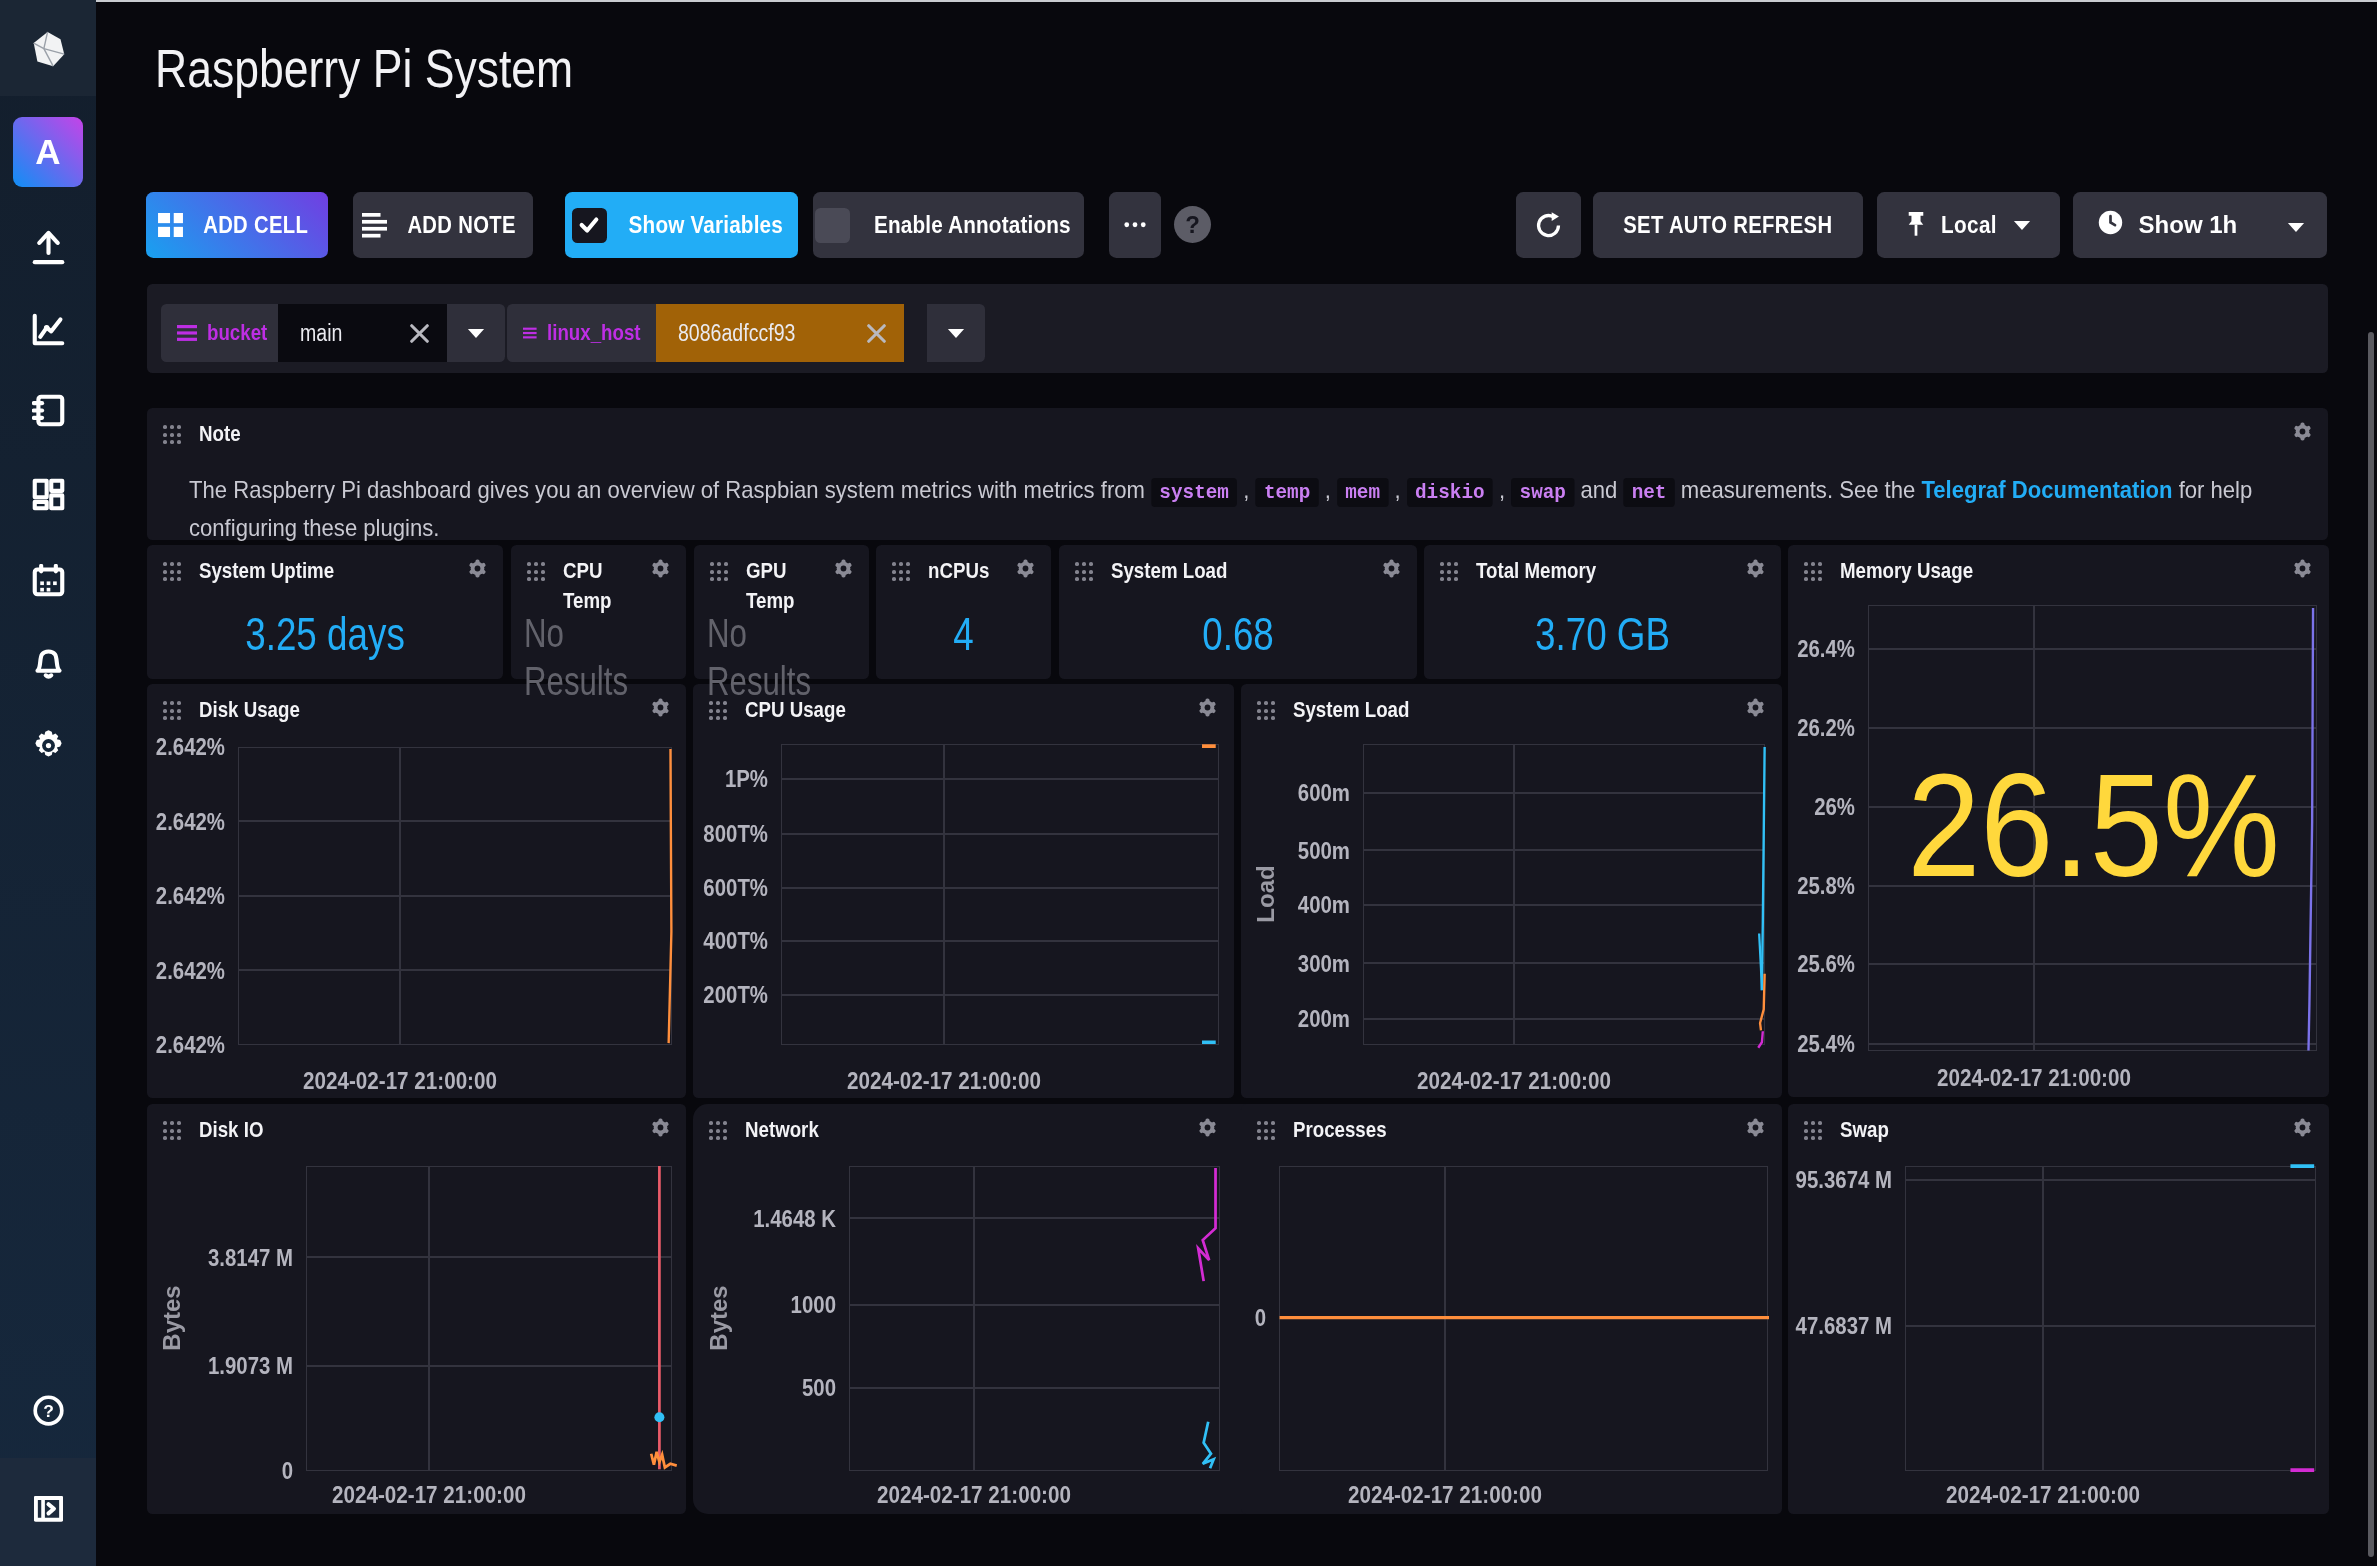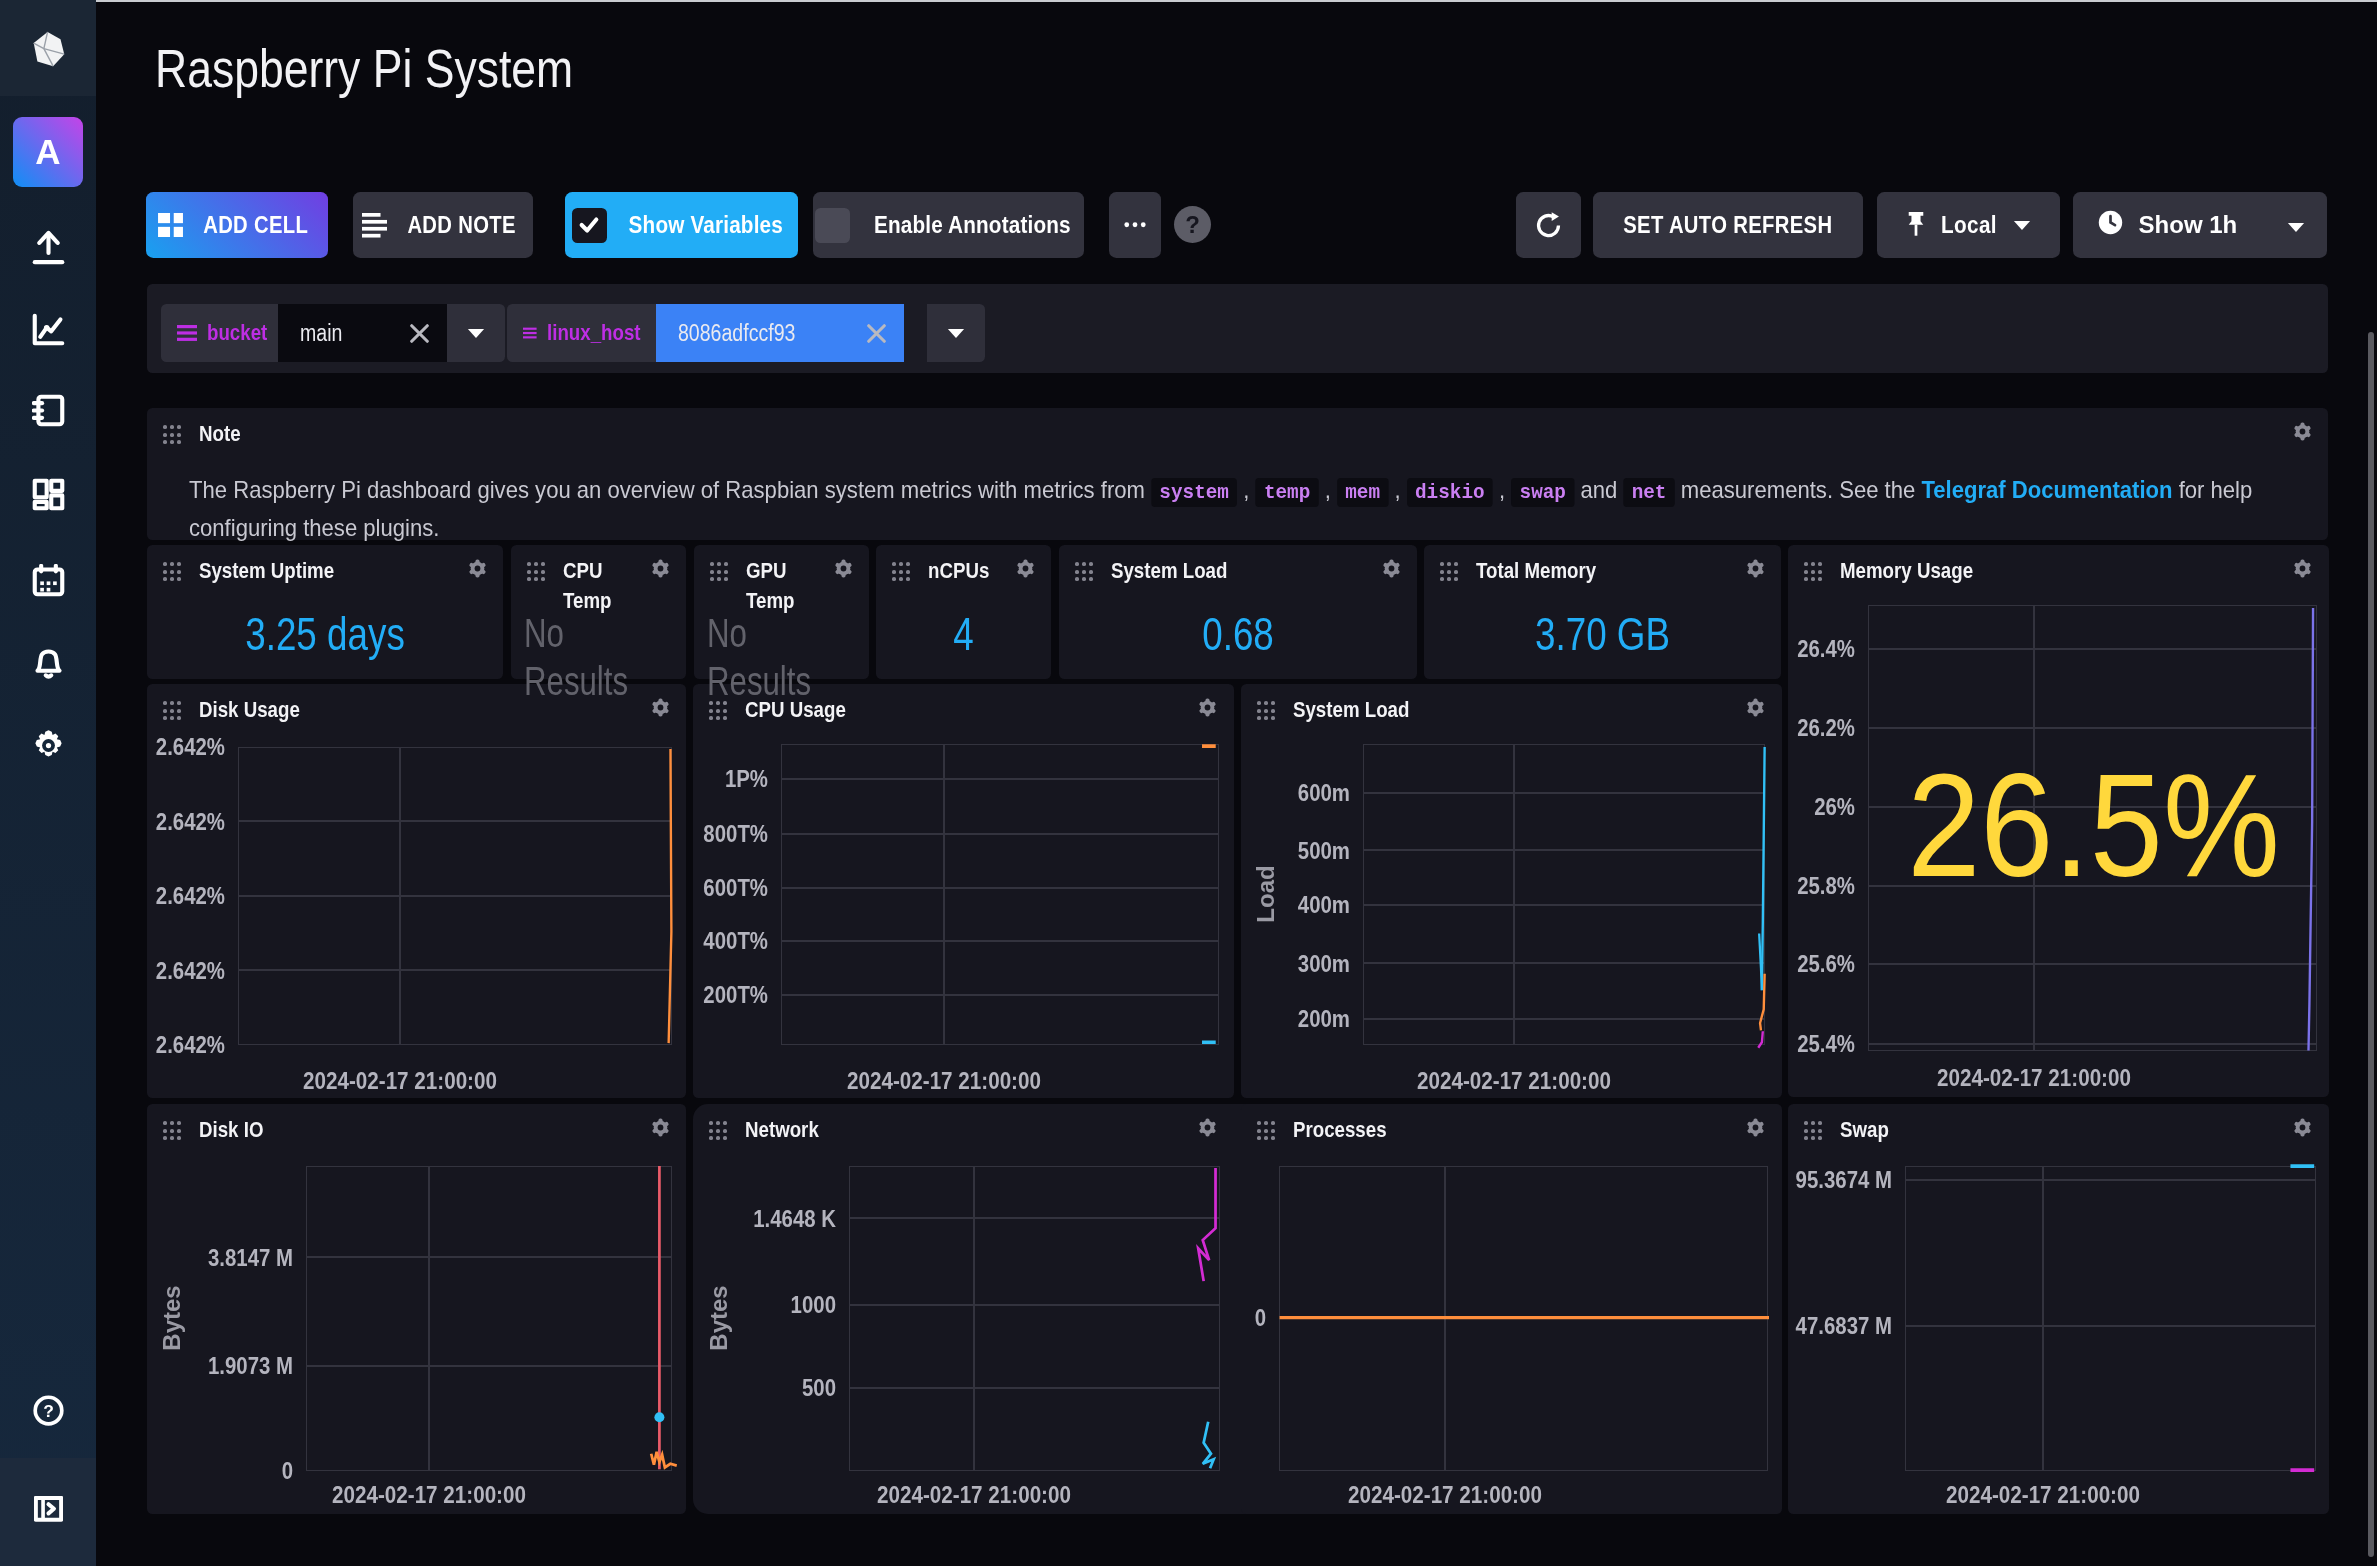--- a/index.html
+++ b/index.html
@@ -157,21 +157,21 @@
     </svg>
   </div>
 <div style="position:absolute;left:507px;top:304px;width:150px;height:58px;background:#2f2f3a;border-radius:5.5px 0 0 5.5px;display:flex;align-items:center;gap:10px;padding-left:16.4px;color:#BE2EE4;font-size:22px;font-weight:700">
     <svg width="20" height="16.4" viewBox="0 0 22 18">
       <rect y="0" width="22" height="3.5" fill="#BE2EE4"></rect>
       <rect y="7" width="22" height="3.5" fill="#BE2EE4"></rect>
       <rect y="14" width="22" height="3.5" fill="#BE2EE4"></rect>
     </svg>
     <span style="transform:scaleX(0.85);transform-origin:left center;white-space:nowrap">linux_host</span>
   </div>
-<div style="position:absolute;left:656px;top:304px;width:248px;height:58px;background:#3b82f6;display:flex;align-items:center;color:#eaeaf0;font-size:23px">
+<div style="position:absolute;left:656px;top:304px;width:248px;height:58px;background:#a16207;display:flex;align-items:center;color:#eaeaf0;font-size:23px">
     <span style="margin-left:22px;transform:scaleX(0.85);transform-origin:left center">8086adfccf93</span>
     <svg style="margin-left:auto;margin-right:18px" width="19" height="19" viewBox="0 0 22 22">
       <path d="M2 2 L20 20 M20 2 L2 20" stroke="#b9b9c0" stroke-width="3.6" stroke-linecap="round"></path>
     </svg>
   </div>
 <div style="position:absolute;left:927px;top:304px;width:58px;height:58px;background:#2f2f3a;border-radius:0 5.5px 5.5px 0;display:flex;align-items:center;justify-content:center">
     <svg width="18" height="11" viewBox="0 0 20 12">
       <path d="M1 1 L10 11 L19 1 Z" fill="#fff"></path>
     </svg>
   </div>

